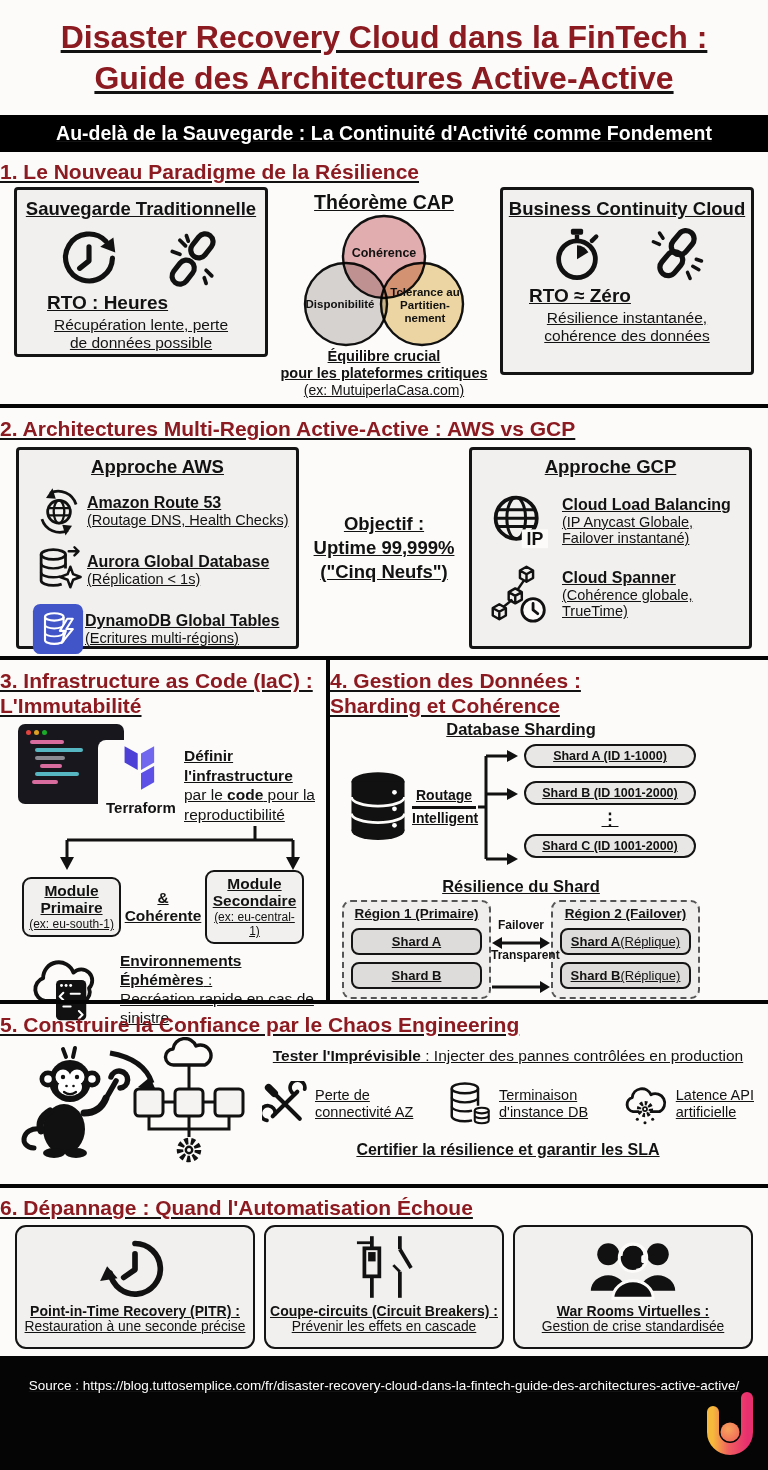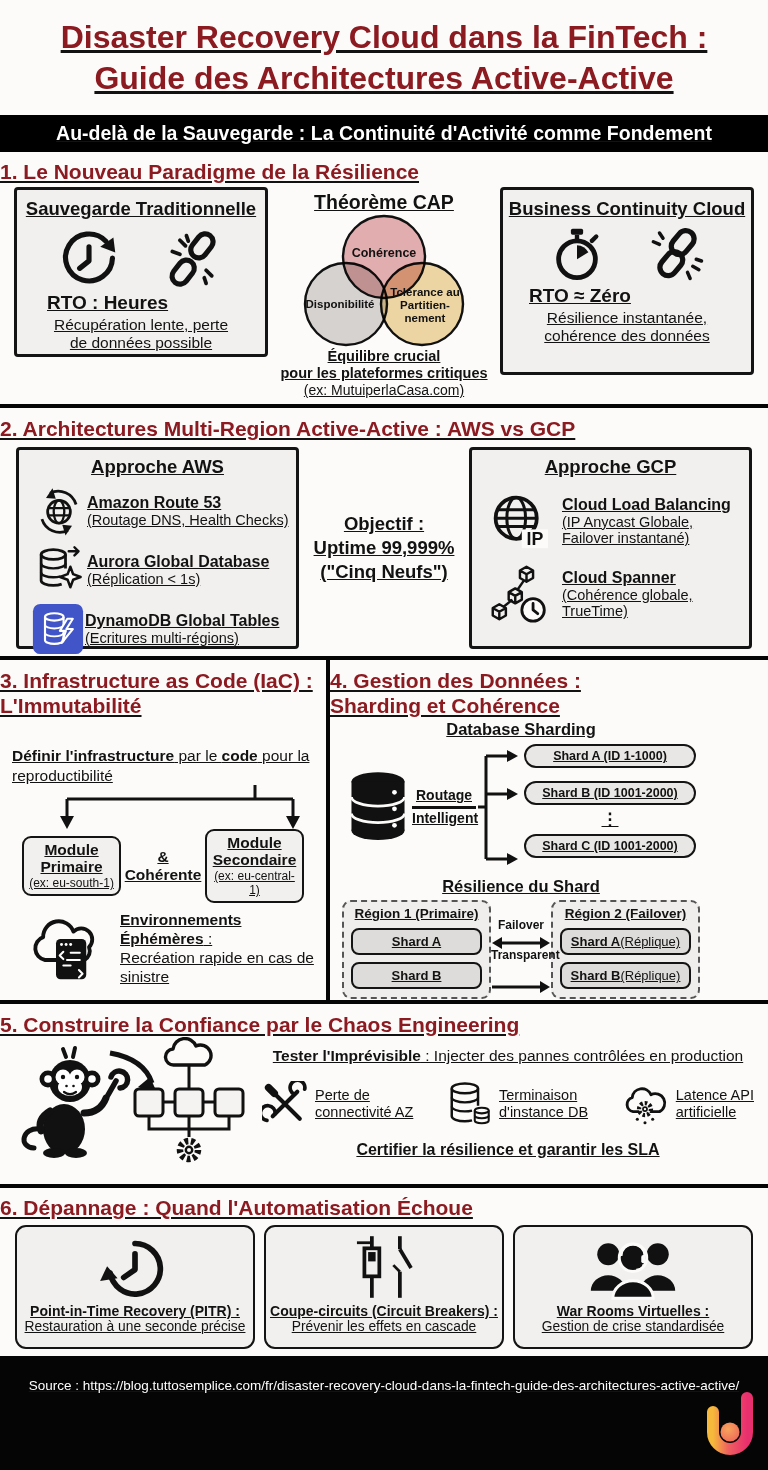--- a/index.html
+++ b/index.html
@@ -344,20 +344,43 @@
 
   <div class="hdiv"></div>
 
   <div class="sec34">
     <div class="col3">
       <div class="sec-heading">
         <div>3. Infrastructure as Code (IaC) :</div>
         <div>L'Immutabilité</div>
       </div>
       <div class="iac-row">
+        <div class="iac-visual">
+          <div class="code-editor">
+            <div class="cdots">
+                <i style="background:#E0443E"></i>
+                <i style="background:#DEA123"></i>
+                <i style="background:#1AAB29"></i>
+              </div>
+            <div class="cl" style="width:34px;margin-left:4px;background:#D96C9F"></div>
+            <div class="cl" style="width:48px;margin-left:9px;background:#56B6C2"></div>
+            <div class="cl" style="width:30px;margin-left:9px;background:#8A8A93"></div>
+            <div class="cl" style="width:22px;margin-left:14px;background:#D96C9F"></div>
+            <div class="cl" style="width:44px;margin-left:9px;background:#56B6C2"></div>
+            <div class="cl" style="width:26px;margin-left:6px;background:#D96C9F"></div>
+          </div>
+          <div class="tf-wrap">
+            <svg width="46" height="56" viewBox="0 0 56 66">
+              <polygon points="8,4 24,13 24,33 8,24" fill="#4D40D6"></polygon>
+              <polygon points="28,13 44,4 44,24 28,33" fill="#7166EE"></polygon>
+              <polygon points="28,37 44,28 44,48 28,57" fill="#5C50E6"></polygon>
+            </svg>
+            <span class="tf-label">Terraform</span>
+          </div>
+        </div>
         <div class="iac-def">
           <b>Définir l'infrastructure</b><span> par le </span><b>code</b><span> pour la reproductibilité</span>
         </div>
       </div>
       <svg width="360" height="46" viewBox="0 0 360 46" style="margin:0 auto;">
         <path d="M255 0 V14 M67 14 H293 M67 14 V32 M293 14 V32" fill="none" stroke="#111" stroke-width="3"></path>
         <polygon points="67,44 60,31 74,31" fill="#111"></polygon>
         <polygon points="293,44 286,31 300,31" fill="#111"></polygon>
       </svg>
       <div class="modules-row">

